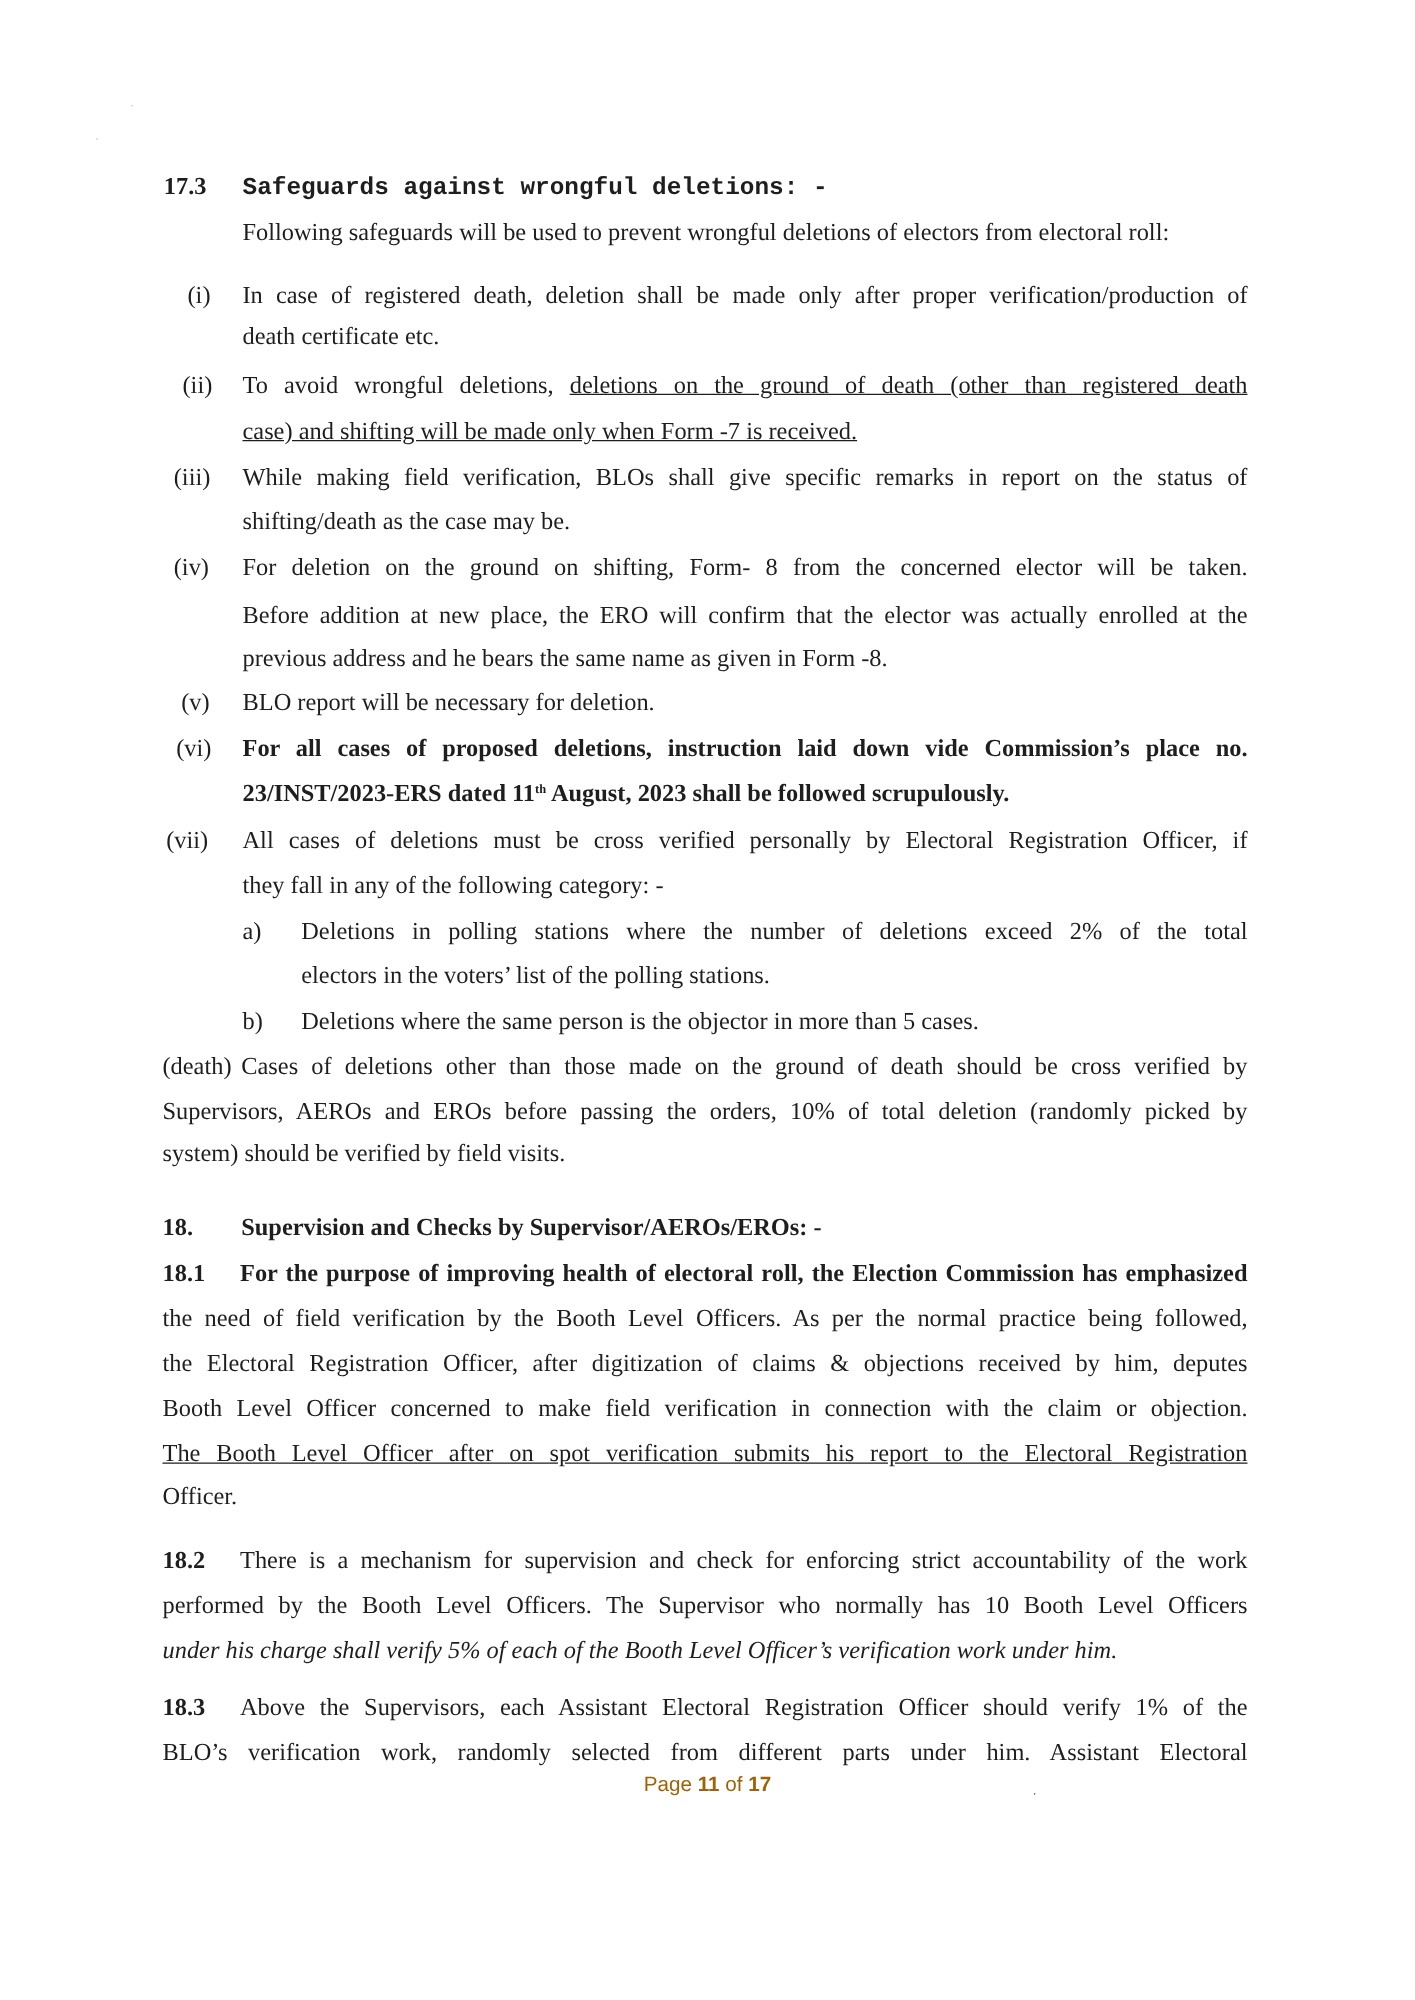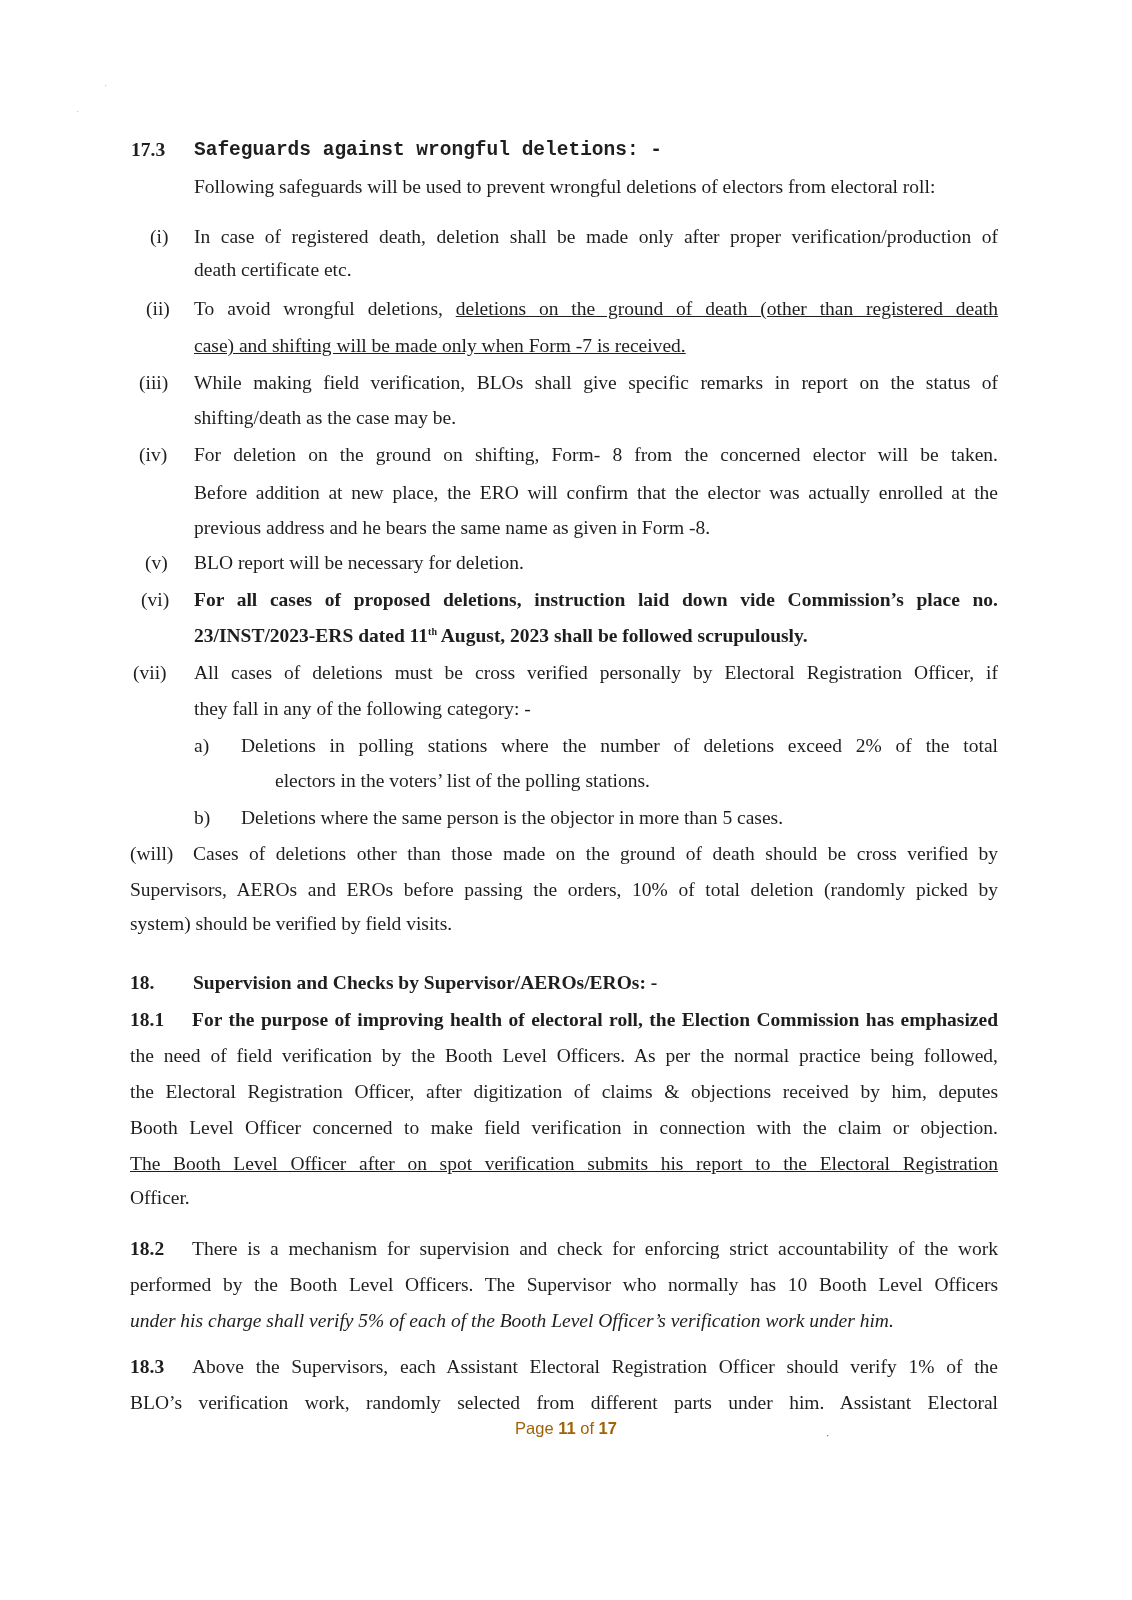--- a/index.html
+++ b/index.html
@@ -52,26 +52,26 @@
   <div class="line num" style="left:141px; top:588px;">(vi)</div>
   <div class="line just b" style="left:194px; top:588px; width:804px;">For all cases of proposed deletions, instruction laid down vide Commission’s place no.</div>
   <div class="line b" style="left:194px; top:624px;"><span>23/INST/2023-ERS dated 11</span><sup>th</sup><span> August, 2023 shall be followed scrupulously.</span></div>
 
   <div class="line num" style="left:133px; top:661px;">(vii)</div>
   <div class="line just" style="left:194px; top:661px; width:804px;">All cases of deletions must be cross verified personally by Electoral Registration Officer, if</div>
   <div class="line" style="left:194px; top:697px;">they fall in any of the following category: -</div>
 
   <div class="line num" style="left:194px; top:734px;">a)</div>
   <div class="line just" style="left:241px; top:734px; width:757px;">Deletions in polling stations where the number of deletions exceed 2% of the total</div>
-  <div class="line" style="left:241px; top:769px;margin-left:34px;">electors in the voters’ list of the polling stations.</div>
+  <div class="line" style="left:241px; top:769px;">electors in the voters’ list of the polling stations.</div>
 
   <div class="line num" style="left:194px; top:806px;">b)</div>
   <div class="line" style="left:241px; top:806px;">Deletions where the same person is the objector in more than 5 cases.</div>
 
-  <div class="line num" style="left:130px; top:842px;">(will)</div>
+  <div class="line num" style="left:130px; top:842px;">(death)</div>
   <div class="line just" style="left:193px; top:842px; width:805px;">Cases of deletions other than those made on the ground of death should be cross verified by</div>
   <div class="line just" style="left:130px; top:878px; width:868px;">Supervisors, AEROs and EROs before passing the orders, 10% of total deletion (randomly picked by</div>
   <div class="line" style="left:130px; top:912px;">system) should be verified by field visits.</div>
 
   <div class="line b" style="left:130px; top:971px;">18.</div>
   <div class="line b" style="left:193px; top:971px;">Supervision and Checks by Supervisor/AEROs/EROs: -</div>
 
   <div class="line b" style="left:130px; top:1008px;">18.1</div>
   <div class="line just" style="left:192px; top:1008px; width:806px;font-weight:bold;">For the purpose of improving health of electoral roll, the Election Commission has emphasized</div>
   <div class="line just" style="left:130px; top:1044px; width:868px;">the need of field verification by the Booth Level Officers. As per the normal practice being followed,</div>

